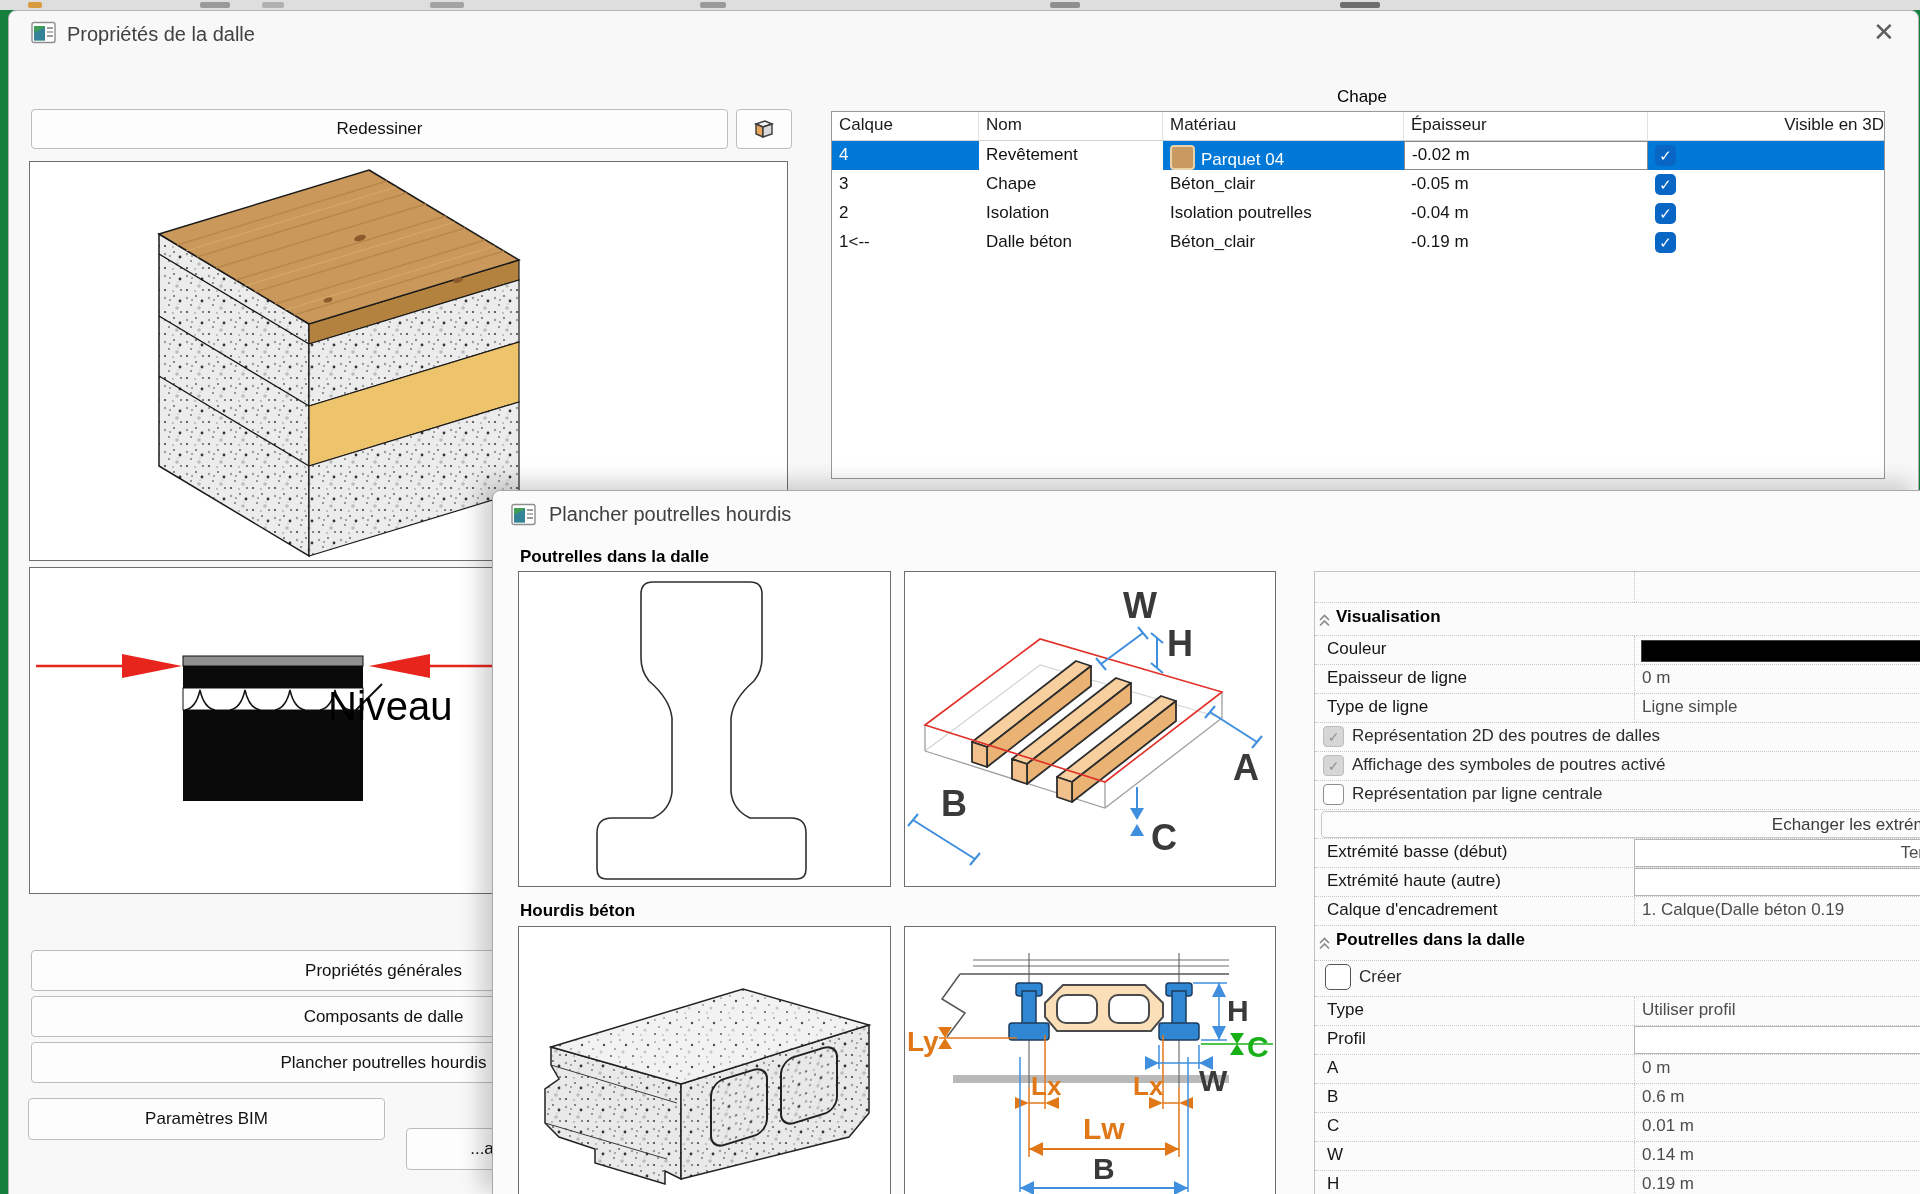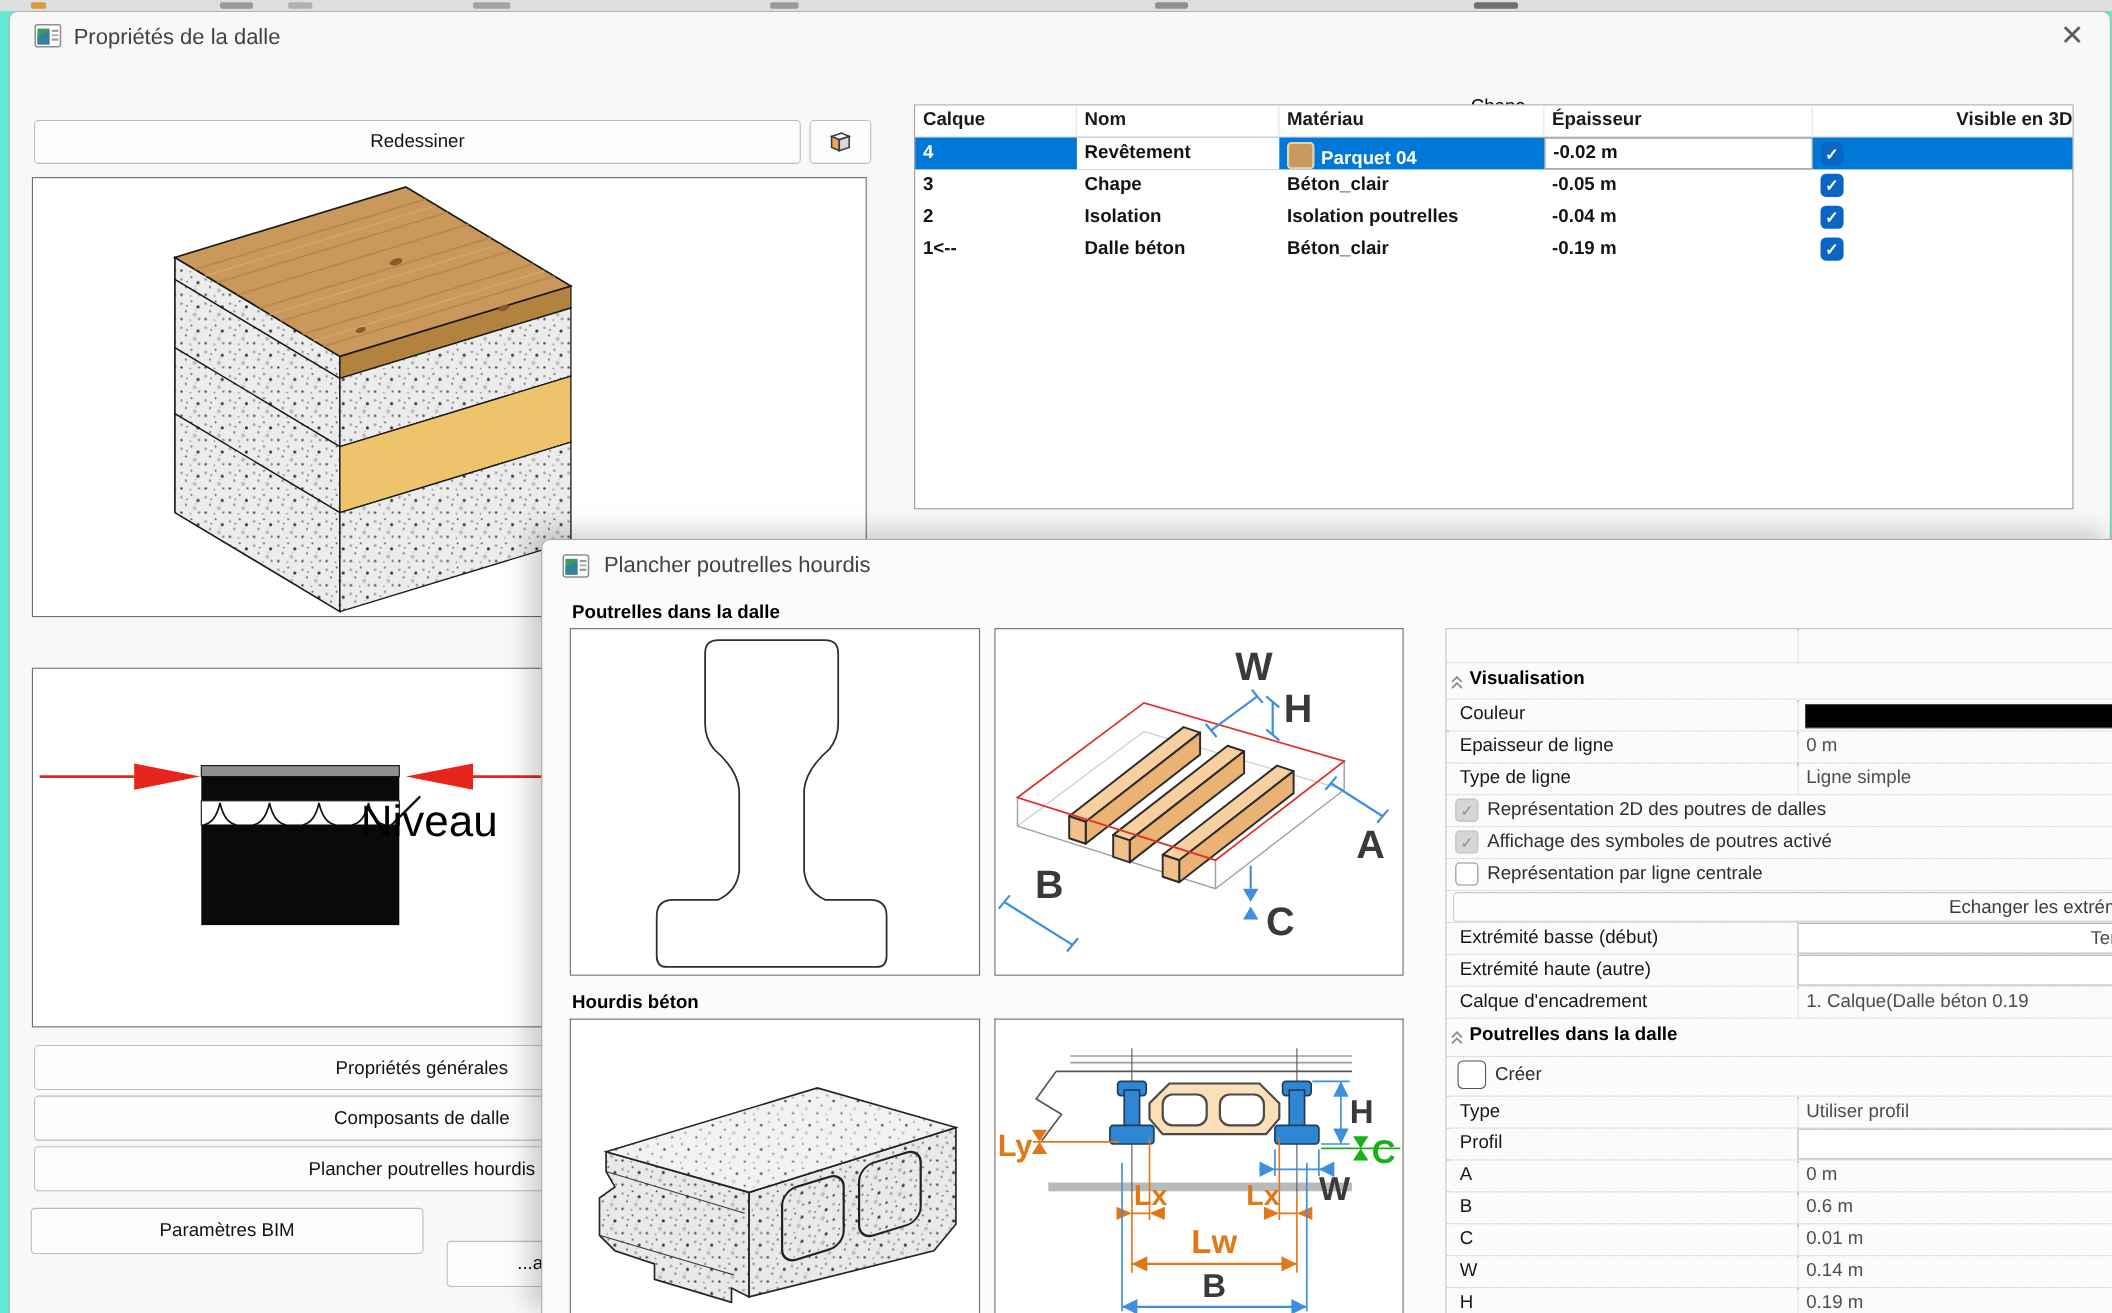--- a/index.html
+++ b/index.html
@@ -1,17 +1,17 @@
 <!DOCTYPE html>
 <html><head>
 <meta charset="utf-8">
 <style>
   html,body{margin:0;padding:0;}
   body{font-family:"Liberation Sans", sans-serif; background:#cfcfcf;}
-  #stage{position:relative;width:1920px;height:1194px;overflow:hidden;background:#5eead4;}
+  #stage{position:relative;width:1920px;height:1194px;overflow:hidden;background:#15803d;}
   .frag{position:absolute;top:2px;height:6px;border-radius:2px;}
 
   
   .dlg{position:absolute;background:#f8f8f8;border:1px solid #b3b3b3;}
   #main-dialog{left:8px;top:10px;width:1909px;height:1géné;height:1190px;border-radius:8px 8px 0 0;}
   #overlay-dialog{left:492px;top:490px;width:1430px;height:706px;border-radius:8px 0 0 0;
      background:#fbfbfb;border:1px solid #a9a9a9;box-shadow:-12px -8px 22px rgba(0,0,0,.18);z-index:50;overflow:hidden;}
   .titlebar{position:absolute;left:0;top:0;right:0;height:48px;}
   .title-text{position:absolute;font-size:20px;color:#414141;top:12px;}
   .app-icon{position:absolute;width:26px;height:24px;}
@@ -143,21 +143,21 @@
             <line x1="255" y1="148" x2="465" y2="84"></line>
         </g>
         <ellipse cx="330" cy="76" rx="6" ry="3" fill="#8a5a2b" transform="rotate(-17 330 76)"></ellipse>
         <ellipse cx="428" cy="118" rx="5" ry="2.6" fill="#8a5a2b" transform="rotate(-17 428 118)"></ellipse>
         <ellipse cx="298" cy="138" rx="4.5" ry="2.4" fill="#8a5a2b" transform="rotate(-17 298 138)"></ellipse>
       </svg>
     </div>
 
     <div class="plain-label" style="left:1303px;top:76px;width:100px;text-align:center;">Chape</div>
 
-    <div id="layer-table" style="left:822px;top:84px;font-weight:bold;">
+    <div id="layer-table" style="left:822px;top:100px;">
       <div class="thead">
         <div class="th c0">Calque</div>
         <div class="th c1">Nom</div>
         <div class="th c2">Matériau</div>
         <div class="th c3">Épaisseur</div>
         <div class="th c4" style="border-right:none;">Visible en 3D</div>
       </div>
 
       <div class="tr sel">
         <div class="td c0">4</div>
@@ -193,21 +193,21 @@
         <div class="td c0">1&lt;--</div>
         <div class="td c1">Dalle béton</div>
         <div class="td c2">Béton_clair</div>
         <div class="td c3">-0.19 m</div>
         <div class="td c4" style="padding-top:4px;">
             <span class="chk3d">✓</span>
           </div>
       </div>
     </div>
 
-    <div class="imgbox" style="left:20px;top:596px;width:757px;height:325px;">
+    <div class="imgbox" style="left:20px;top:556px;width:757px;height:325px;">
       <svg width="757" height="325" viewBox="0 0 757 325">
         <line x1="6" y1="98" x2="92" y2="98" stroke="#e8251c" stroke-width="2.5"></line>
         <polygon points="92,86 92,110 152,98" fill="#e8251c"></polygon>
         <line x1="400" y1="98" x2="750" y2="98" stroke="#e8251c" stroke-width="2.5"></line>
         <polygon points="400,86 400,110 339,98" fill="#e8251c"></polygon>
         <rect x="153" y="88" width="180" height="10" fill="#8f8f8f" stroke="#111" stroke-width="1"></rect>
         <rect x="153" y="98" width="180" height="22" fill="#0a0a0a"></rect>
         <rect x="153" y="120" width="180" height="22" fill="#ffffff" stroke="#111" stroke-width="1"></rect>
         <g stroke="#111" stroke-width="1.5" fill="none">
           <path d="M155,142 Q166,140 170,122 Q174,140 185,142"></path>

